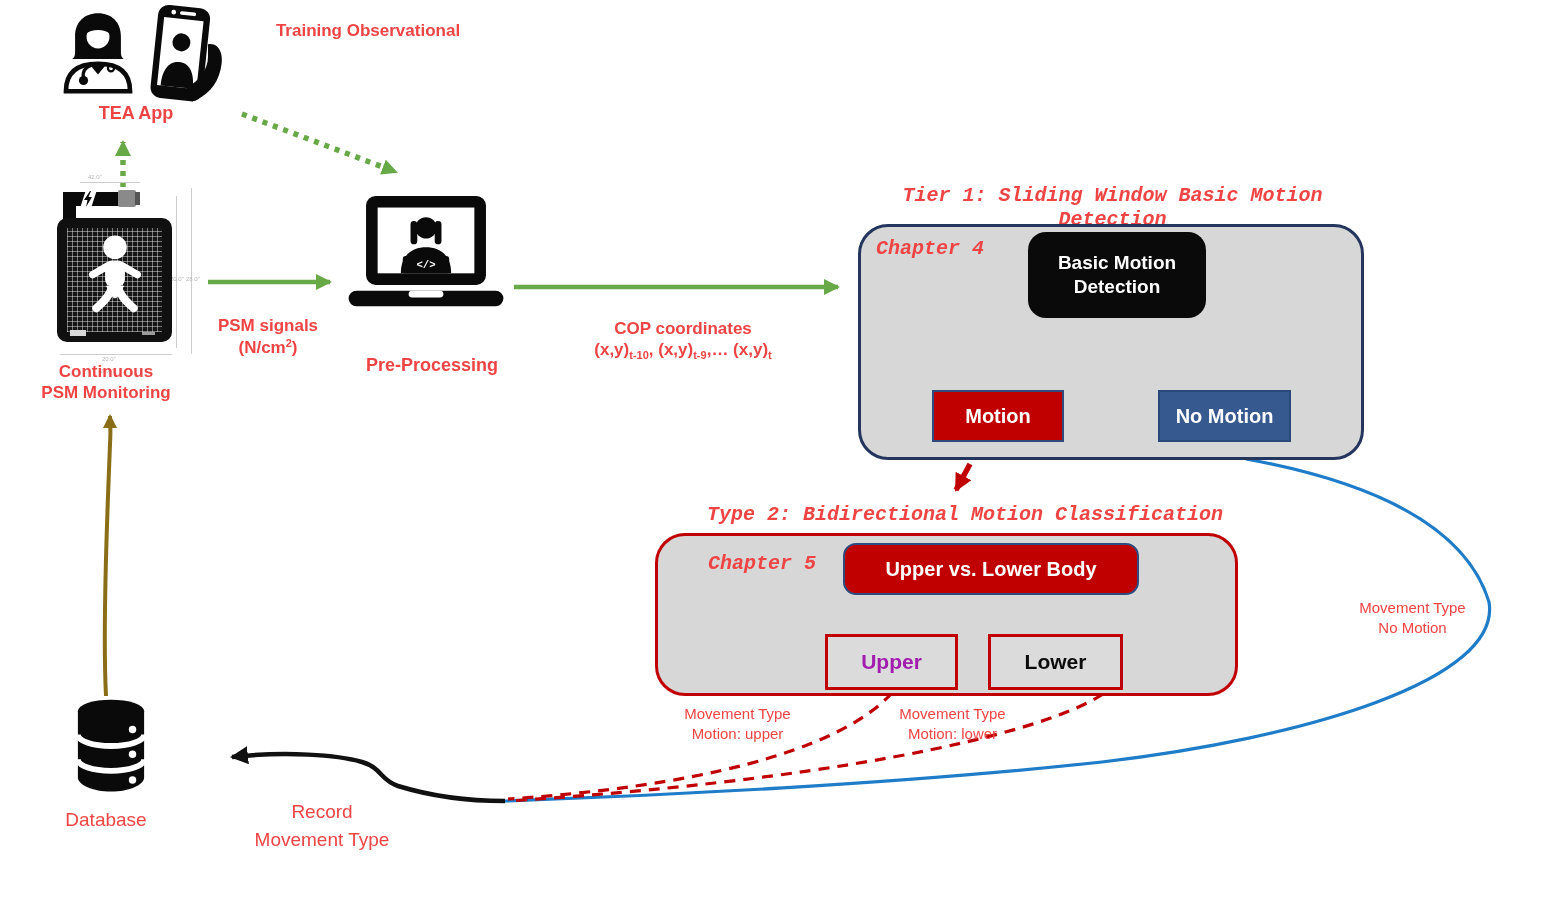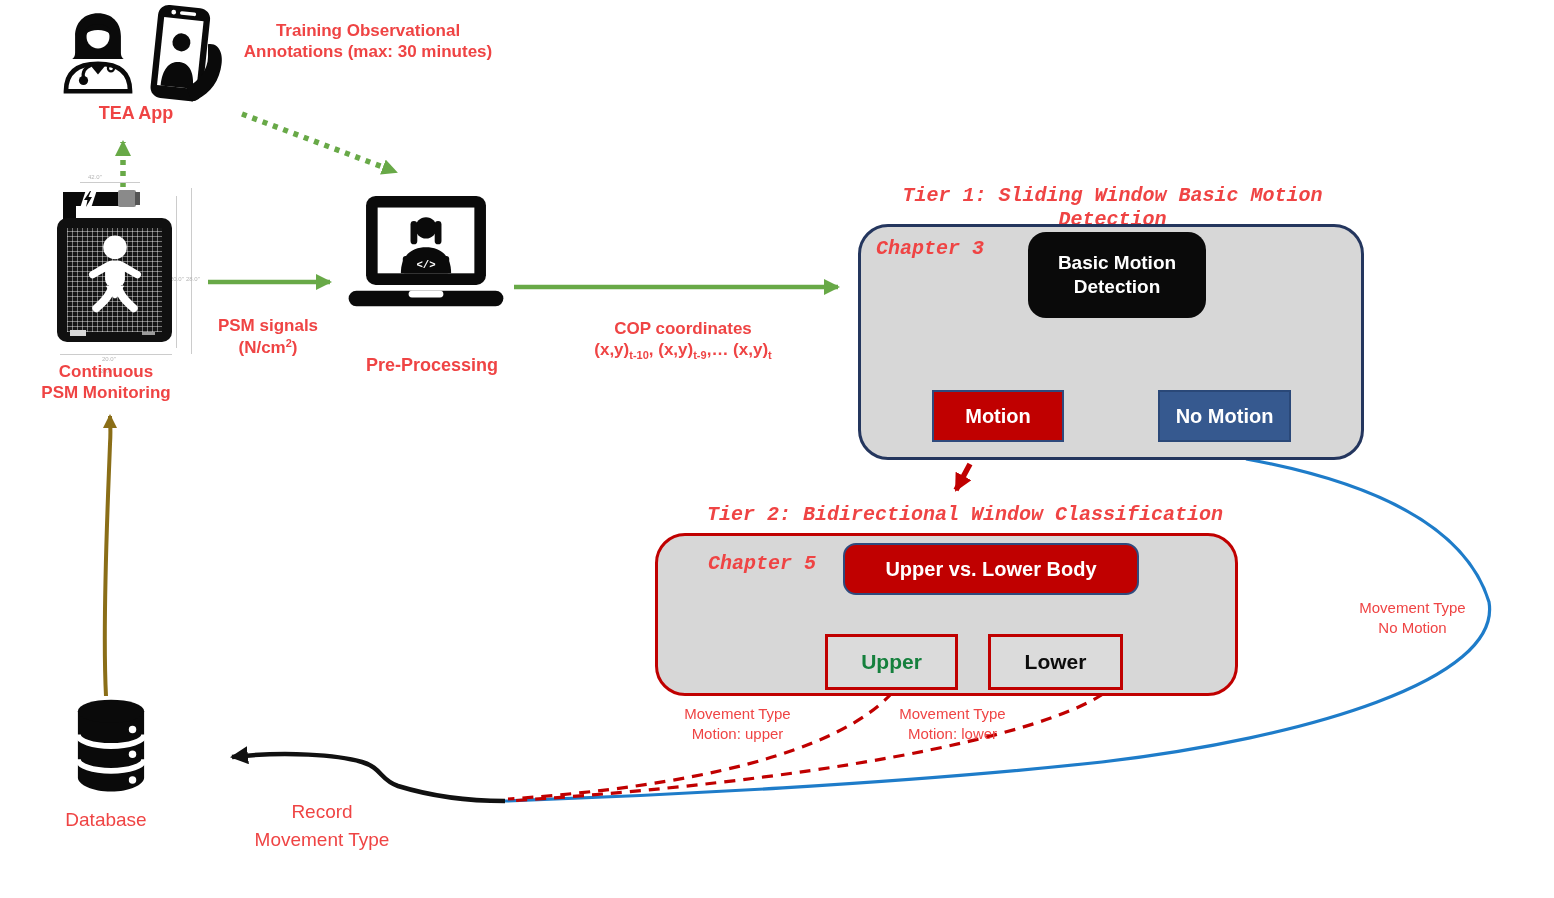--- a/index.html
+++ b/index.html
@@ -22,21 +22,21 @@
         box-sizing:border-box;text-align:center;font-weight:700;}
   #bmd-box{left:1028px;top:232px;width:178px;height:86px;background:#0a0a0a;color:#fff;
            border-radius:18px;font-size:19px;line-height:1.25;}
   #motion-box{left:932px;top:390px;width:132px;height:52px;background:#C00000;
               border:2px solid #2F4A7D;color:#fff;font-size:20px;}
   #nomotion-box{left:1158px;top:390px;width:133px;height:52px;background:#36598F;
                 border:2px solid #2A4878;color:#fff;font-size:20px;}
   #uvl-box{left:843px;top:543px;width:296px;height:52px;background:#C00000;
            border:2px solid #2F4A7D;border-radius:13px;color:#fff;font-size:20px;}
   #upper-box{left:825px;top:634px;width:133px;height:56px;background:#DBDBDB;
-             border:3px solid #C00000;color:#15803d;font-size:21px;}
+             border:3px solid #C00000;color:#a21caf;font-size:21px;}
   #lower-box{left:988px;top:634px;width:135px;height:56px;background:#DBDBDB;
              border:3px solid #C00000;color:#0c0c0c;font-size:21px;}
 
   
   #psm-mat{left:50px;top:172px;width:165px;height:200px;}
   .matpart{position:absolute;}
   #mat-body{left:7px;top:46px;width:115px;height:124px;background:#101010;border-radius:10px;}
   #mat-grid{left:17px;top:56px;width:95px;height:104px;background-color:#161616;
     background-image:
       repeating-linear-gradient(0deg, rgba(255,255,255,.42) 0 1px, transparent 1px 5px),
@@ -135,21 +135,20 @@
         <path d="M31,92 C31,72 39,64 49,64 C59,64 67,72 67,92 Z" fill="#0a0a0a"></path>
       </g>
       <path d="M80,44 C94,42 98,58 94,72 C90,90 78,102 62,108 L56,92 C70,86 80,72 80,58 Z" fill="#0a0a0a"></path>
     </svg>
   </div>
 
   <div class="lbl b fs18" style="left:76px;top:103px;width:120px;">TEA App</div>
 
   <div class="lbl b fs17" style="left:218px;top:21px;width:300px;">
     <div>Training Observational</div>
-    <div>Annotations (max: 30 minutes)</div>
   </div>
 
   <div class="iconwrap" id="psm-mat">
     <div class="dimline" style="left:30px;top:10px;width:60px;height:1px;"></div>
     <div class="dim" style="left:38px;top:2px;">42.0"</div>
     <div class="dimline" style="left:126px;top:24px;width:1px;height:152px;"></div>
     <div class="dimline" style="left:141px;top:16px;width:1px;height:166px;"></div>
     <div class="dimline" style="left:10px;top:182px;width:112px;height:1px;"></div>
     <div class="dim" style="left:120px;top:104px;">20.0"</div>
     <div class="dim" style="left:136px;top:104px;">28.0"</div>
@@ -212,31 +211,31 @@
   </div>
   <div class="lbl b fs18" style="left:352px;top:315px;width:160px;margin-top:40px;">Pre-Processing</div>
 
   <div class="lbl b fs17" style="left:548px;top:319px;width:270px;">
     <div>COP coordinates</div>
     <div><span>(x,y)</span><span class="sub">t-10</span><span>, (x,y)</span><span class="sub">t-9</span><span>,… (x,y)</span><span class="sub">t</span></div>
   </div>
 
   <div class="lbl b it fs20" style="left:845px;top:184px;width:535px;">Tier 1: Sliding Window Basic Motion Detection</div>
   <div class="tierbox" id="tier1-box"></div>
-  <div class="lbl b it fs20" style="left:876px;top:237px;width:120px;text-align:left;">Chapter 3</div>
+  <div class="lbl b it fs20" style="left:876px;top:237px;width:120px;text-align:left;">Chapter 4</div>
   <div class="node" id="bmd-box">
     <div>
       <div>Basic Motion</div>
       <div>Detection</div>
     </div>
   </div>
   <div class="node" id="motion-box">Motion</div>
   <div class="node" id="nomotion-box">No Motion</div>
 
-  <div class="lbl b it fs20" style="left:680px;top:503px;width:570px;">Tier 2: Bidirectional Window Classification</div>
+  <div class="lbl b it fs20" style="left:680px;top:503px;width:570px;">Type 2: Bidirectional Motion Classification</div>
   <div class="tierbox" id="tier2-box"></div>
   <div class="lbl b it fs20" style="left:708px;top:552px;width:120px;text-align:left;">Chapter 5</div>
   <div class="node" id="uvl-box">Upper vs. Lower Body</div>
   <div class="node" id="upper-box">Upper</div>
   <div class="node" id="lower-box">Lower</div>
 
   <div class="lbl fs15" style="left:655px;top:704px;width:165px;">
     <div>Movement Type</div>
     <div>Motion: upper</div>
   </div>

